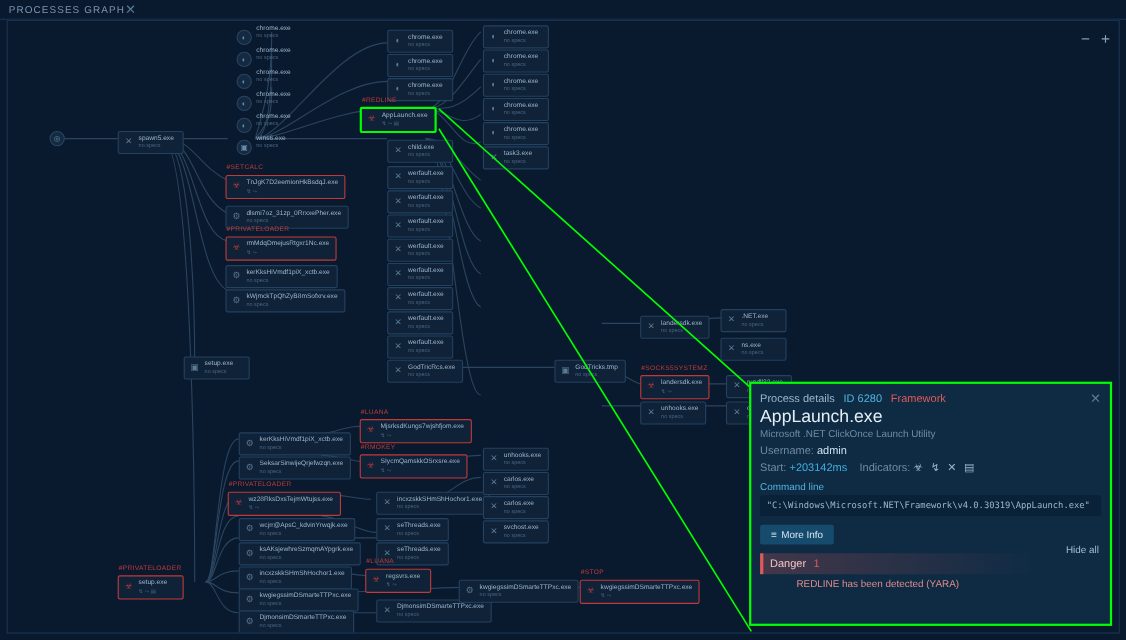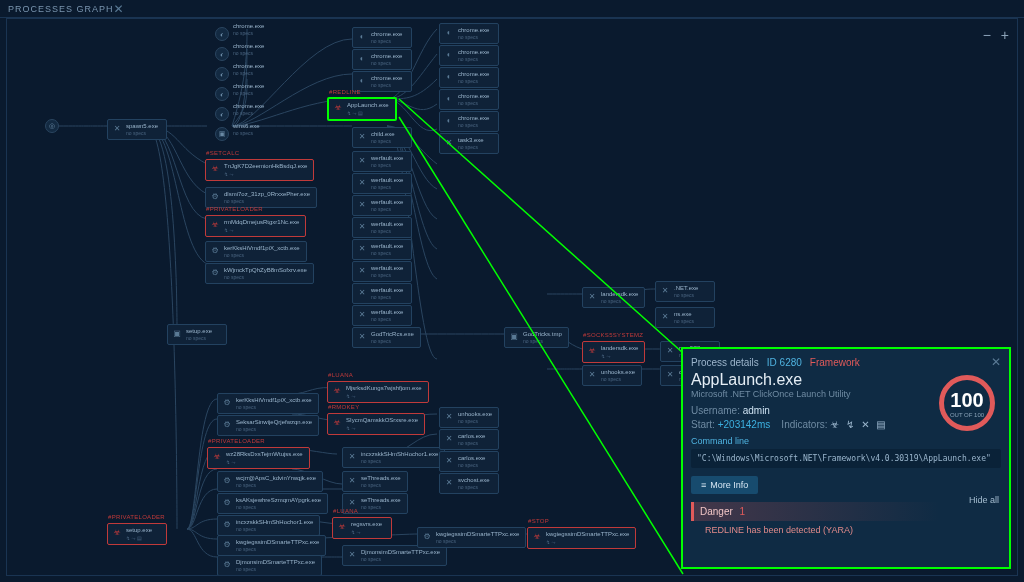--- a/index.html
+++ b/index.html
@@ -146,21 +146,21 @@
   .hide-all { position: absolute; right: 10px; bottom: 62px; font-size: 9px; color: #a5bdd0; cursor: pointer; }
   .danger-bar {
     margin: 6px 8px 2px;
     border-left: 3px solid #e05a5a;
     background: linear-gradient(90deg, rgba(224,90,90,0.25), rgba(224,90,90,0) 80%);
     padding: 4px 6px;
     font-size: 10px;
   }
   .danger-bar .t { color: #f0c5c5; }
   .danger-bar .c { color: #e05a5a; margin-left: 4px; }
-  .danger-msg { padding: 2px 22px; color: #e08a8a; font-size: 9px; }
+  .danger-msg { padding: 2px 10px; color: #e08a8a; font-size: 9px; margin-left: 31px; }
   .warn-bar {
     margin: 4px 8px 0;
     border-left: 3px solid #e0a64a;
     background: linear-gradient(90deg, rgba(224,166,74,0.25), rgba(224,166,74,0) 80%);
     padding: 3px 6px;
     font-size: 10px;
     color: #e0cba5;
   }
 </style>
 </head>
@@ -719,25 +719,20 @@
       <span class="k">Username:</span>
       <span class="v">admin</span>
     </div>
     <div class="d-row">
       <span class="k">Start:</span>
       <span class="time">+203142ms</span>
       &nbsp;&nbsp;
       <span class="k">Indicators:</span>
       <span class="d-ind-icons">☣ ↯ ✕ ▤</span>
     </div>
-    <div class="score">
-      <div class="score-ring"></div>
-      <div class="score-num">100</div>
-      <div class="score-lbl">OUT OF 100</div>
-    </div>
     <div class="d-sec">Command line</div>
     <div class="cmd">"C:\Windows\Microsoft.NET\Framework\v4.0.30319\AppLaunch.exe"</div>
     <div class="more-btn">
       <span>≡</span>
       <span>More Info</span>
     </div>
     <div class="hide-all">Hide all</div>
     <div class="danger-bar">
       <span class="t">Danger</span>
       <span class="c">1</span>

